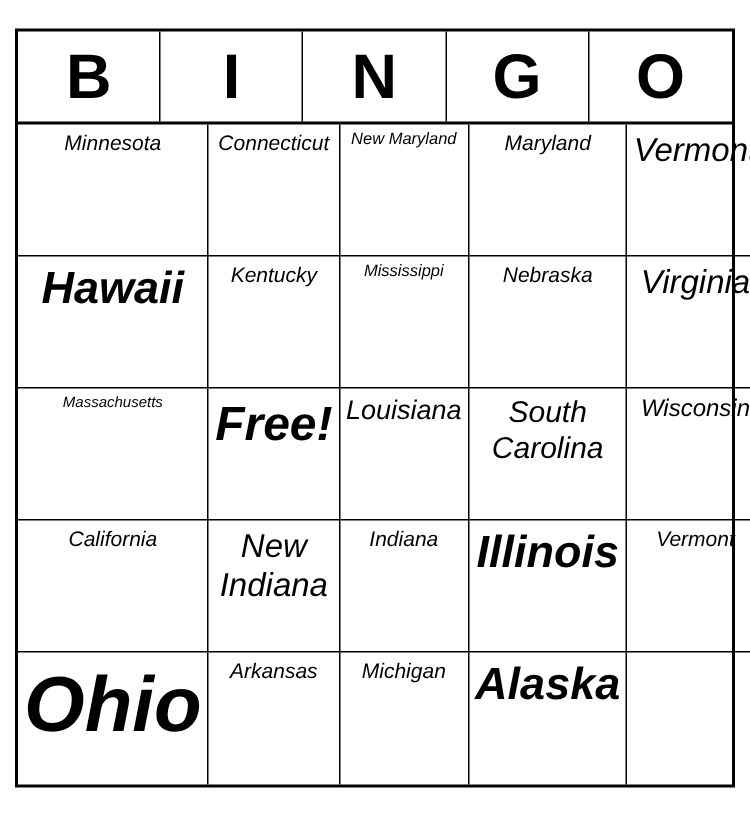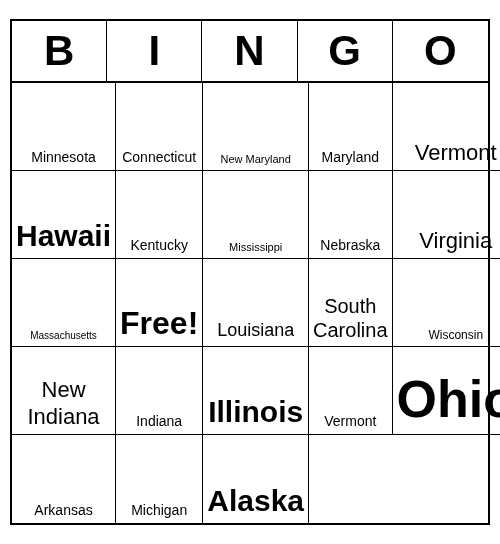--- a/index.html
+++ b/index.html
@@ -46,24 +46,25 @@
       display: grid;
       grid-template-columns: repeat(5, 1fr);
       grid-template-rows: repeat(5, 1fr);
     }
 
     .bingo-cell {
       border-right: 1px solid #000;
       border-bottom: 1px solid #000;
       display: flex;
       justify-content: center;
-      align-items: flex-end;
+      align-items: flex-start;
       text-align: center;
       min-height: 88px;
       padding: 4px;
+      font-style: italic;
     }
 
     .bingo-cell:nth-child(5n) {
       border-right: none;
     }
 
     .bingo-cell:nth-child(n+21) {
       border-bottom: none;
     }
 
@@ -120,21 +121,24 @@
       <div class="bingo-cell">
         <span style="font-size: 32px; font-weight: bold;">Free!</span>
       </div>
       <div class="bingo-cell">
         <span style="font-size: 18px;">Louisiana</span>
       </div>
       <div class="bingo-cell">
         <span style="font-size: 20px;">South Carolina</span>
       </div>
       <div class="bingo-cell">
-        <span style="font-size: 12px;">Wisconsin</span>
+        <span style="font-size: 16px;">Wisconsin</span>
+      </div>
+      <div class="bingo-cell">
+        <span style="font-size: 14px;">California</span>
       </div>
       <div class="bingo-cell">
         <span style="font-size: 22px;">New Indiana</span>
       </div>
       <div class="bingo-cell">
         <span style="font-size: 14px;">Indiana</span>
       </div>
       <div class="bingo-cell">
         <span style="font-size: 30px; font-weight: bold;">Illinois</span>
       </div>

